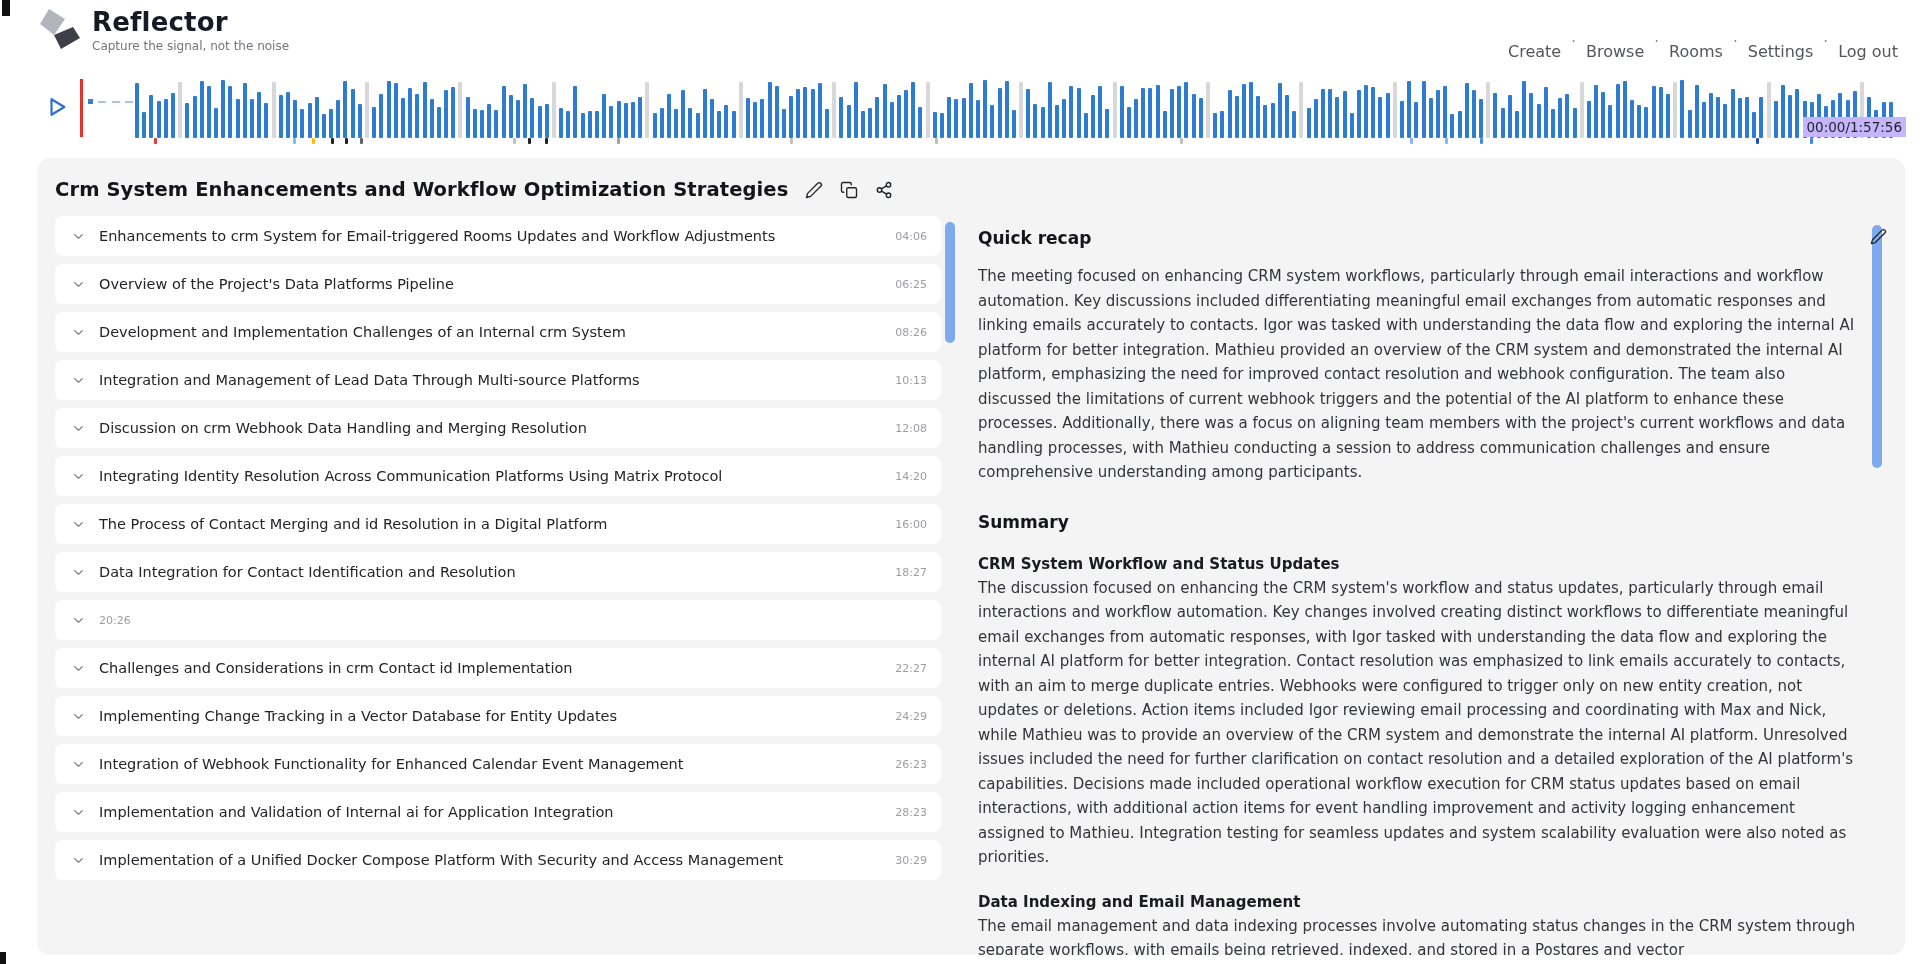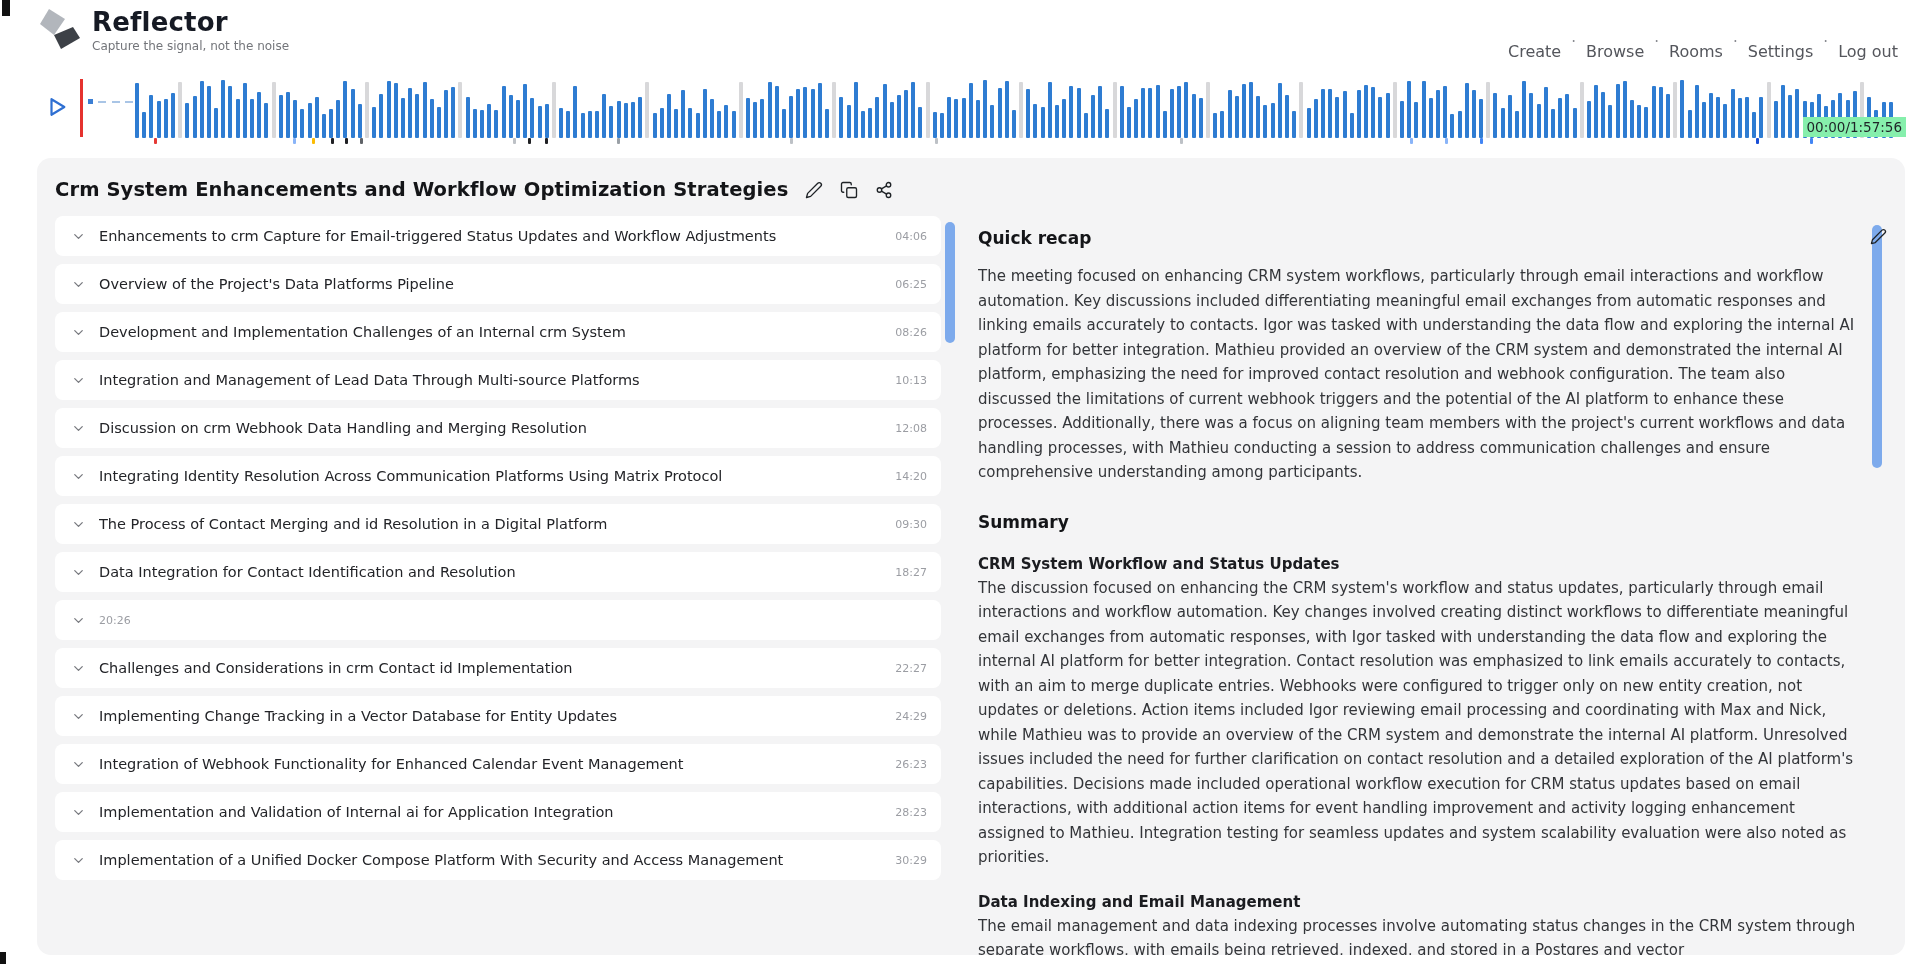--- a/index.html
+++ b/index.html
@@ -23,21 +23,21 @@
   
   .play-btn { position:absolute; left:46px; top:96px; width:22px; height:22px; cursor:pointer; }
   .playhead { position:absolute; left:80px; top:79px; width:3px; height:58px; background:#e5322e; }
   .quiet-dot { position:absolute; left:88px; top:99px; width:5px; height:5px; background:#3b7fd4; }
   .quiet-dash { position:absolute; top:101px; height:2px; width:8px; background:#a9c5e6; }
   .wave-track { position:absolute; left:135px; top:78px; width:1772px; height:60px;
     display:flex; align-items:flex-end; overflow:hidden; }
   .wave-bar { width:4px; margin-right:3.2px; border-radius:1px; flex:0 0 auto; }
   .marker-row { position:absolute; left:0; top:137px; width:1924px; height:8px; }
   .seg-marker { position:absolute; top:1px; width:3px; height:6px; border-radius:1px; }
-  .time-display { position:absolute; right:18px; top:117px; background:#86efac; padding:2px 4px;
+  .time-display { position:absolute; right:18px; top:117px; background:#c4b5fd; padding:2px 4px;
     font-size:13.5px; color:#1f2327; }
 
   
   .main-panel { position:absolute; left:37px; top:158px; width:1868px; height:797px;
     background:#f4f4f5; border-radius:14px; }
 
   .title-row { position:absolute; left:18px; top:20px; display:flex; align-items:center; gap:17px; }
   .rec-title { font-size:19.5px; font-weight:700; color:#141518; letter-spacing:.1px; }
   .title-icon { width:18px; height:18px; cursor:pointer; display:block; }
 
@@ -394,21 +394,21 @@
       <line x1="8.6" y1="10.5" x2="15.4" y2="6.5"></line>
         <line x1="8.6" y1="13.5" x2="15.4" y2="17.5"></line>
     </svg>
   </div>
 
   <div class="topic-list">
     <div class="topic-row">
       <svg class="topic-chevron" viewBox="0 0 24 24" fill="none" stroke="#77797e" stroke-width="2" stroke-linecap="round" stroke-linejoin="round">
         <polyline points="6 9 12 15 18 9"></polyline>
       </svg>
-      <span class="topic-label">Enhancements to crm Capture for Email-triggered Status Updates and Workflow Adjustments</span>
+      <span class="topic-label">Enhancements to crm System for Email-triggered Rooms Updates and Workflow Adjustments</span>
       <span class="topic-time">04:06</span>
     </div>
 
     <div class="topic-row">
       <svg class="topic-chevron" viewBox="0 0 24 24" fill="none" stroke="#77797e" stroke-width="2" stroke-linecap="round" stroke-linejoin="round">
         <polyline points="6 9 12 15 18 9"></polyline>
       </svg>
       <span class="topic-label">Overview of the Project's Data Platforms Pipeline</span>
       <span class="topic-time">06:25</span>
     </div>
@@ -443,21 +443,21 @@
       </svg>
       <span class="topic-label">Integrating Identity Resolution Across Communication Platforms Using Matrix Protocol</span>
       <span class="topic-time">14:20</span>
     </div>
 
     <div class="topic-row">
       <svg class="topic-chevron" viewBox="0 0 24 24" fill="none" stroke="#77797e" stroke-width="2" stroke-linecap="round" stroke-linejoin="round">
         <polyline points="6 9 12 15 18 9"></polyline>
       </svg>
       <span class="topic-label">The Process of Contact Merging and id Resolution in a Digital Platform</span>
-      <span class="topic-time">09:30</span>
+      <span class="topic-time">16:00</span>
     </div>
 
     <div class="topic-row">
       <svg class="topic-chevron" viewBox="0 0 24 24" fill="none" stroke="#77797e" stroke-width="2" stroke-linecap="round" stroke-linejoin="round">
         <polyline points="6 9 12 15 18 9"></polyline>
       </svg>
       <span class="topic-label">Data Integration for Contact Identification and Resolution</span>
       <span class="topic-time">18:27</span>
     </div>
 

